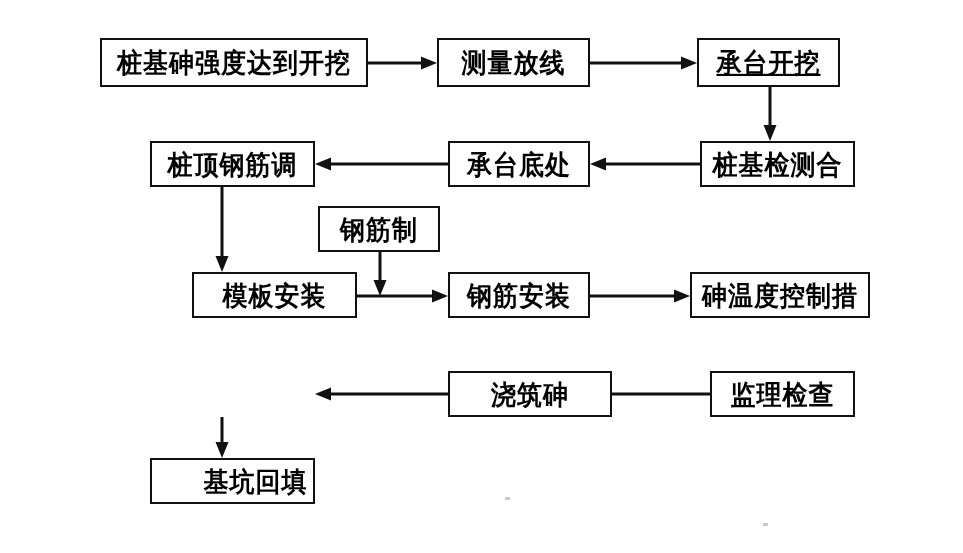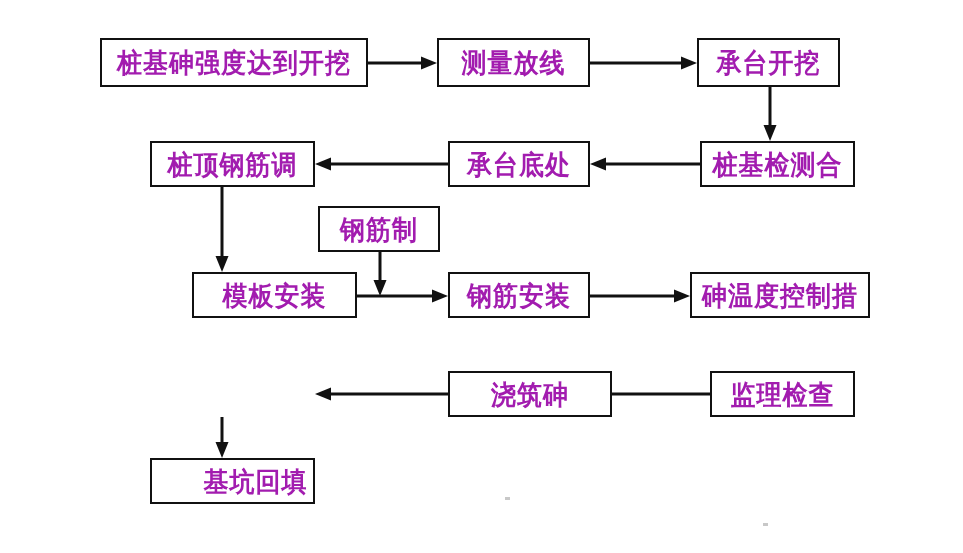--- a/index.html
+++ b/index.html
@@ -25,21 +25,21 @@
     height: 553px;
   }
   .node-box {
     position: absolute;
     box-sizing: border-box;
     border: 2px solid #111111;
     background: #ffffff;
     display: flex;
     align-items: center;
     justify-content: center;
-    color: #a21caf;
+    color: #000000;
     font-weight: 700;
     letter-spacing: 1px;
     white-space: nowrap;
     line-height: 1;
     font-family: "DejaVu Sans", "Liberation Sans", sans-serif;
   }
   .node-label {
     display: block;
     transform: scaleY(1.08);
   }
@@ -127,21 +127,21 @@
   </svg>
 
   <div class="node-box" style="left:100px; top:38px; width:268px; height:49px; font-size:25px;">
     <span class="node-label">桩基砷强度达到开挖</span>
   </div>
 
   <div class="node-box" style="left:437px; top:38px; width:153px; height:49px; font-size:25px;">
     <span class="node-label">测量放线</span>
   </div>
 
-  <div class="node-box" style="left:697px; top:38px; width:143px; height:49px; font-size:25px;">
+  <div class="node-box" style="left:697px; top:38px; width:143px; height:49px; font-size:25px;text-decoration:underline;">
     <span class="node-label">承台开挖</span>
   </div>
 
   <div class="node-box" style="left:700px; top:141px; width:155px; height:46px; font-size:25px;text-align:center;">
     <span class="node-label">桩基检测合</span>
   </div>
 
   <div class="node-box" style="left:448px; top:141px; width:142px; height:46px; font-size:25px;">
     <span class="node-label">承台底处</span>
   </div>

